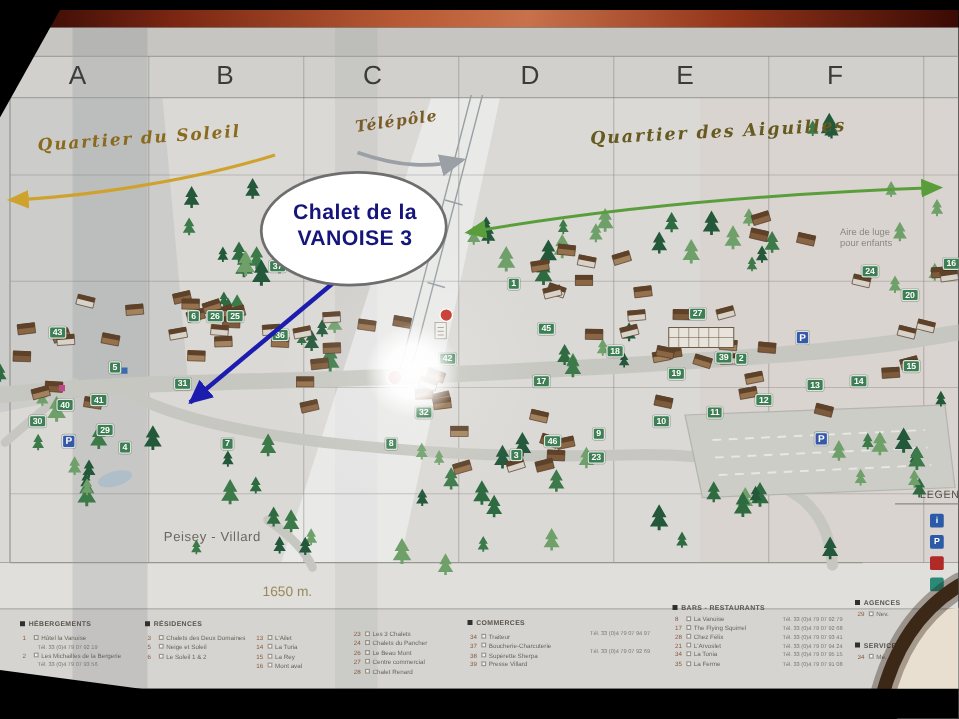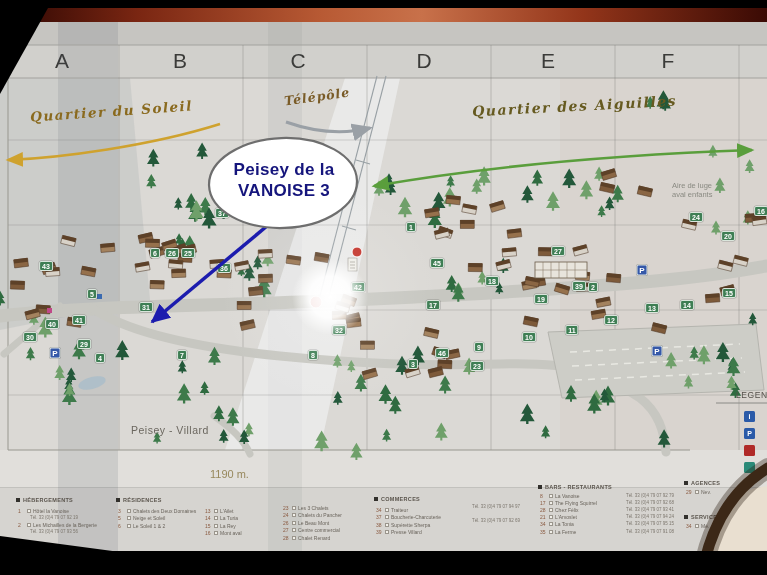--- a/index.html
+++ b/index.html
@@ -637,40 +637,40 @@
       <div class="badge park" style="left: 55px; top: 353px;">P</div>
       <div class="badge park" style="left: 642px; top: 270px;">P</div>
       <div class="badge park" style="left: 657px; top: 351px;">P</div>
     </div>
 
   <div class="qlabel" id="lbl-soleil">Quartier du Soleil</div>
   <div class="qlabel" id="lbl-telepole">Télépôle</div>
   <div class="qlabel" id="lbl-aiguilles">Quartier des Aiguilles</div>
   <div class="abs" id="lbl-luge">
     <span style="display:block">Aire de luge</span>
-    <span style="display:block">aval enfants</span>
+    <span style="display:block">pour enfants</span>
   </div>
   <div class="abs" id="lbl-peisey">Peisey - Villard</div>
-  <div id="title-alt">1190 m.</div>
+  <div id="title-alt">1650 m.</div>
   <div id="legende-title">LEGENDE</div>
   <div id="legendbox-icons">
       <div class="lg-icon" style="background: rgb(42, 90, 168);">i</div>
       <div class="lg-icon" style="background: rgb(42, 90, 168);">P</div>
       <div class="lg-icon" style="background: rgb(176, 42, 40);"></div>
       <div class="lg-icon" style="background: rgb(42, 138, 120);"></div>
     </div>
 
   <svg id="overlay-svg" class="layer" width="767" height="575" viewBox="0 0 767 575">
     <circle cx="330" cy="297" r="110" fill="url(#g2)" opacity=".35"></circle>
     <line x1="267" y1="226" x2="152" y2="322" stroke="#1c1cae" stroke-width="3.5" marker-end="url(#aB)"></line>
     <ellipse cx="283" cy="183" rx="74" ry="45" fill="#ffffff" stroke="#6e6e6e" stroke-width="2.2" transform="rotate(-2 283 183)"></ellipse>
     <circle cx="330" cy="297" r="38" fill="url(#g1)"></circle>
   </svg>
   <div id="callout-text">
-    <span style="display:block">Peisey de la</span>
+    <span style="display:block">Chalet de la</span>
     <span style="display:block">VANOISE  3</span>
   </div>
 
   <div id="legend-content">
       <div class="lg-head" style="left: 16px; top: 497px;"><span class="bull"></span>HÉBERGEMENTS</div>
       <div class="lg-item" style="left: 18px; top: 508px;"><span class="num">1</span><span class="chip"></span>Hôtel la Vanoise</div>
       <div class="lg-tel" style="left: 30px; top: 514.5px;">Tél. 33 (0)4 79 07 92 19</div>
       <div class="lg-item" style="left: 18px; top: 522px;"><span class="num">2</span><span class="chip"></span>Les Michailles de la Bergerie</div>
       <div class="lg-tel" style="left: 30px; top: 528.5px;">Tél. 33 (0)4 79 07 93 56</div>
       <div class="lg-head" style="left: 116px; top: 497px;"><span class="bull"></span>RÉSIDENCES</div>

